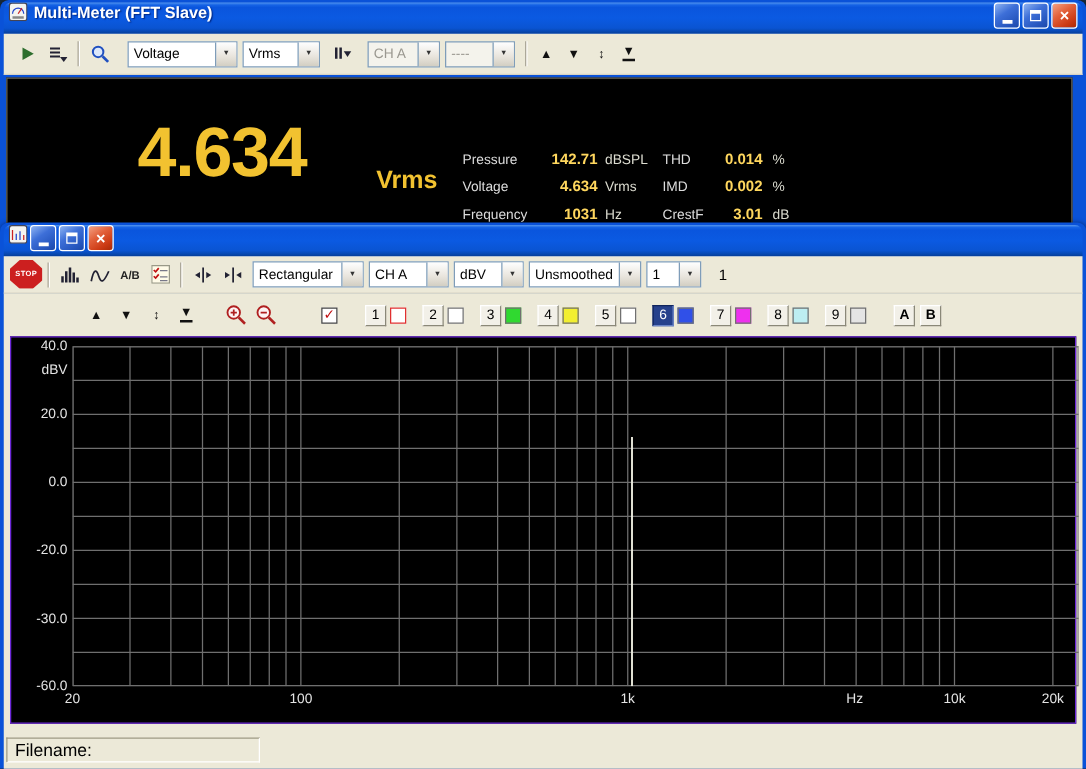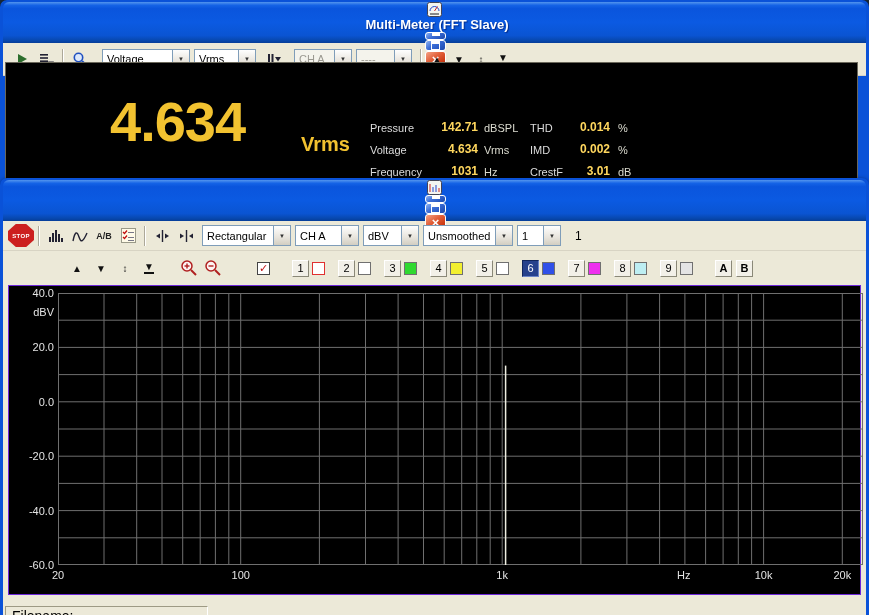--- a/index.html
+++ b/index.html
@@ -3,23 +3,23 @@
 <meta charset="utf-8">
 <style>
   * { margin:0; padding:0; box-sizing:border-box; }
   html,body { width:869px; height:615px; overflow:hidden; background:#1a2a3a;
               font-family:"Liberation Sans","DejaVu Sans",sans-serif; }
   .screen { position:relative; width:869px; height:615px; }
 
   
   .window { position:absolute; background:#0a52d8; border-radius:7px 7px 0 0;
             padding:2px 3px 3px; box-shadow:0 1px 4px rgba(0,0,0,.5); }
-  .titlebar { height:41px; display:flex; align-items:center; padding:0 4px;
+  .titlebar { height:25px; display:flex; align-items:flex-start; padding:0 4px;
      border-radius:6px 6px 0 0;
-     background:linear-gradient(180deg,#5395ee 0%,#1563e6 8%,#0a55dd 16%,#0b5ae2 50%,#0a54d2 82%,#0747ad 94%,#063d98 100%);flex-direction:column; }
+     background:linear-gradient(180deg,#5395ee 0%,#1563e6 8%,#0a55dd 16%,#0b5ae2 50%,#0a54d2 82%,#0747ad 94%,#063d98 100%); }
   .titlebar .title { color:#fff; font-weight:bold; font-size:13px; margin-left:5px; flex:1;
      text-shadow:1px 1px 1px #002a8a; white-space:nowrap; }
   .tb-btn { width:21px; height:21px; border-radius:3px; border:1px solid #fff; margin-left:2px;
      display:flex; align-items:center; justify-content:center; color:#fff; }
   .tb-btn.minb,.tb-btn.maxb { background:linear-gradient(145deg,#8fb4f2 0%,#3d6fd8 40%,#2858c0 75%,#1c48aa 100%); }
   .tb-btn.closeb { background:linear-gradient(145deg,#f4a284 0%,#e2603a 40%,#cc3a14 75%,#a82a08 100%);
      font-size:13px; font-weight:bold; }
   .glyph-min { width:8px; height:3px; background:#fff; align-self:flex-end; margin-bottom:3px; }
   .glyph-max { width:9px; height:9px; border:1px solid #fff; border-top-width:3px; }
 
@@ -405,21 +405,21 @@
             <line x1="0" y1="27.2" x2="805" y2="27.2" stroke="#6f6f6f" stroke-width="1"></line>
             <line x1="0" y1="0.0" x2="805" y2="0.0" stroke="#6f6f6f" stroke-width="1"></line>
             <rect x="0.5" y="0.5" width="804" height="271" fill="none" stroke="#6f6f6f"></rect>
             <polyline fill="none" stroke="#efefe2" stroke-width="1.5" points="447.6,272.0 447.6,72.6"></polyline>
           </svg>
         <div id="y-labels">
             <div class="ytick" style="top: 1px;">40.0</div>
             <div class="ytick" style="top: 55.4px;">20.0</div>
             <div class="ytick" style="top: 109.8px;">0.0</div>
             <div class="ytick" style="top: 164.2px;">-20.0</div>
-            <div class="ytick" style="top: 218.6px;">-40.0</div>
+            <div class="ytick" style="top: 218.6px;">-30.0</div>
             <div class="ytick" style="top: 273px;">-60.0</div>
           </div>
         <div class="y-unit">dBV</div>
         <div id="x-labels">
             <div class="xtick" style="left: 49px;">20</div>
             <div class="xtick" style="left: 231.734px;">100</div>
             <div class="xtick" style="left: 493.167px;">1k</div>
             <div class="xtick" style="left: 754.6px;">10k</div>
             <div class="xtick" style="left: 833.299px;">20k</div>
           </div>

